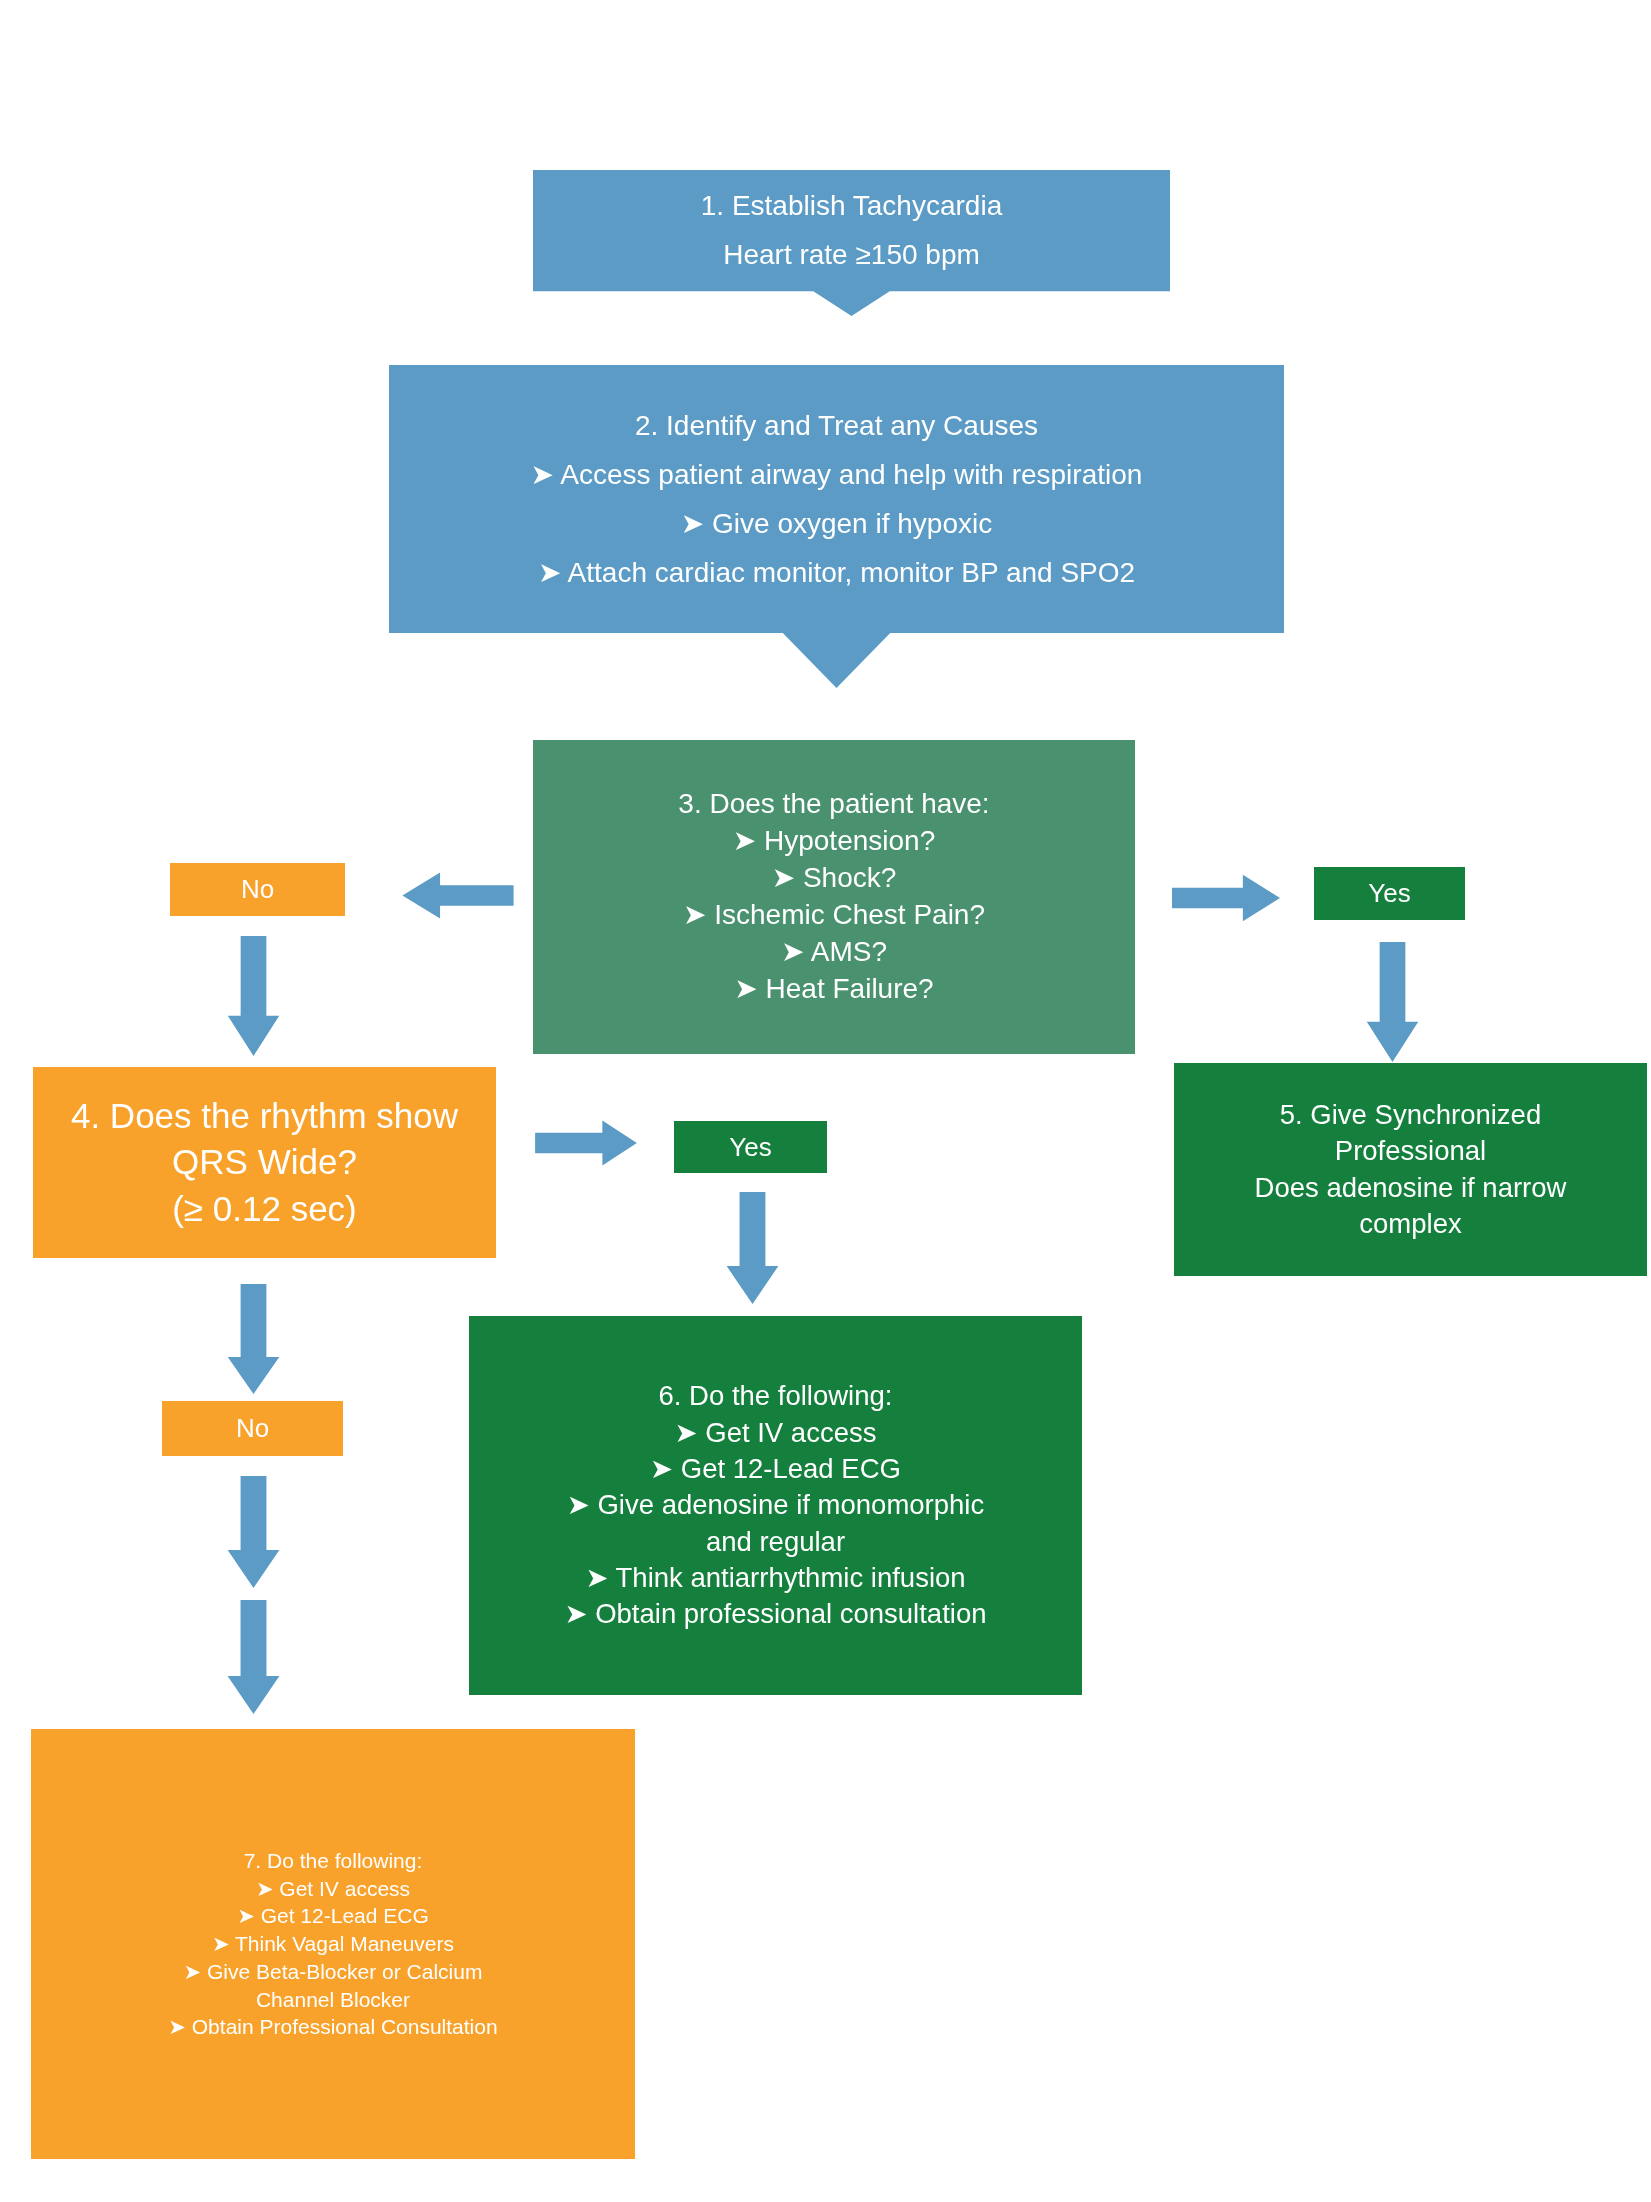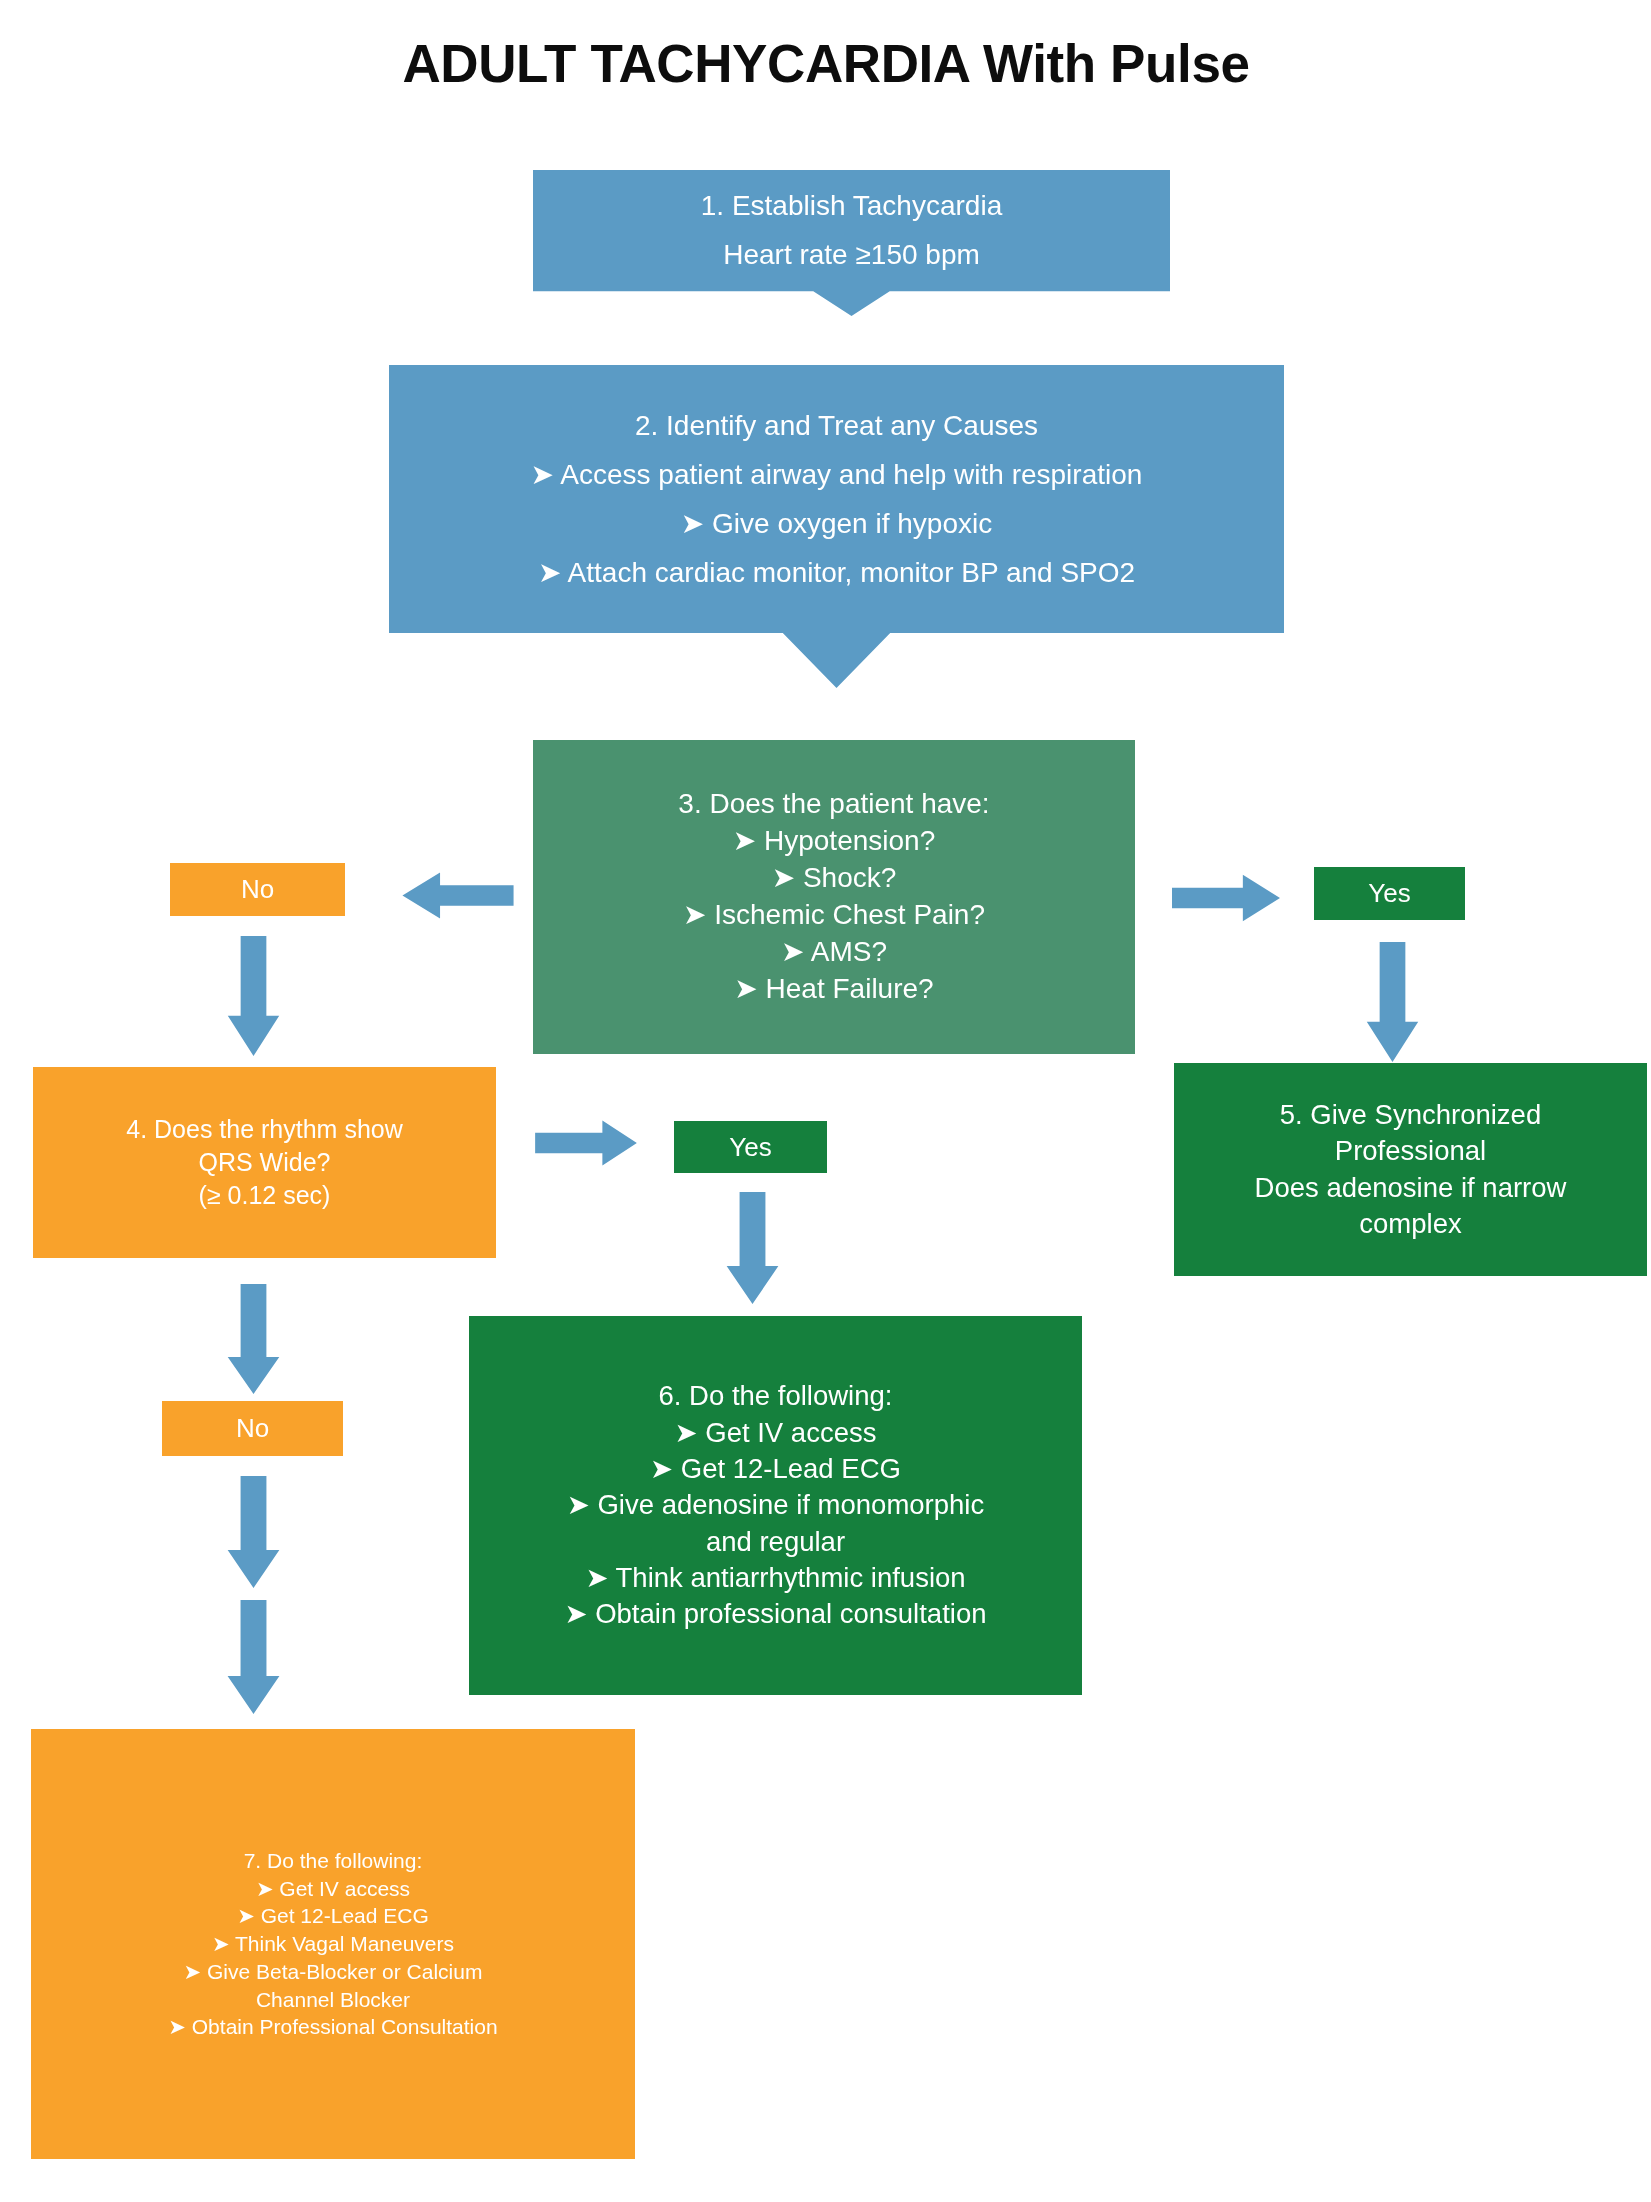--- a/index.html
+++ b/index.html
@@ -72,21 +72,20 @@
     color: #ffffff;
     font-size: 26px;
     font-family: "Liberation Sans", sans-serif;
   }
 </style>
 </head>
 <body>
 
 <div id="page">
 
-  <div id="title">ADULT TACHYCARDIA With Pulse</div>
 
   <div class="node blue notched" style="left:533px; top:170px; width:637px; height:146px; font-size:28px; padding-bottom:24px;">
     <span class="ln">1. Establish Tachycardia</span>
     <span class="ln">Heart rate ≥150 bpm</span>
   </div>
 
   <div class="node blue notched" style="left:389px; top:365px; width:895px; height:323px; font-size:28px; padding-bottom:53px;">
     <span class="ln">2. Identify and Treat any Causes</span>
     <span class="ln">➤ Access patient airway and help with respiration</span>
     <span class="ln">➤ Give oxygen if hypoxic</span>
@@ -127,21 +126,21 @@
       <polygon points="33,140 3,93 18,93 18,0 48,0 48,93 63,93" fill="#5B9BC5"></polygon>
     </svg>
   </div>
 
   <div class="arrow" style="left:1364px; top:942px;">
     <svg width="57" height="120" viewBox="0 0 66 140" aria-hidden="true">
       <polygon points="33,140 3,93 18,93 18,0 48,0 48,93 63,93" fill="#5B9BC5"></polygon>
     </svg>
   </div>
 
-  <div class="node orange" style="left:33px; top:1067px; width:463px; height:191px; font-size:25px;">
+  <div class="node orange" style="left:33px; top:1067px; width:463px; height:191px; font-size:35px;">
     <span class="ln">4. Does the rhythm show</span>
     <span class="ln">QRS Wide?</span>
     <span class="ln">(≥ 0.12 sec)</span>
   </div>
 
   <div class="node red" style="left:1174px; top:1063px; width:473px; height:213px; font-size:27.5px;">
     <span class="ln">5. Give Synchronized</span>
     <span class="ln">Professional</span>
     <span class="ln">Does adenosine if narrow</span>
     <span class="ln">complex</span>

